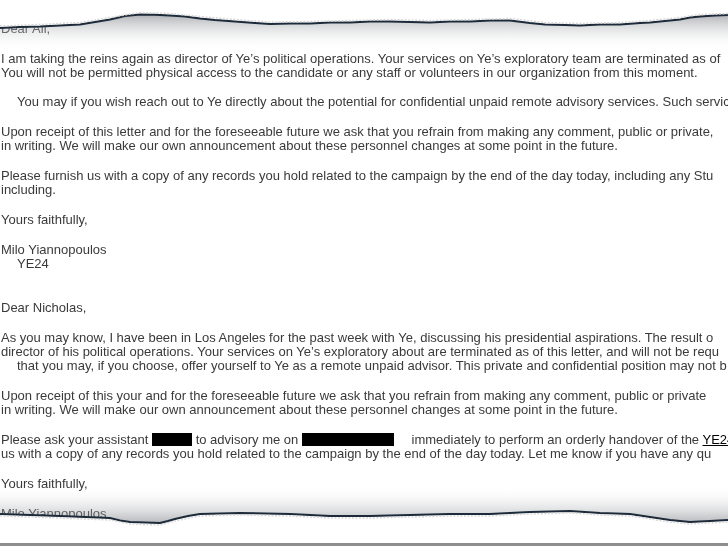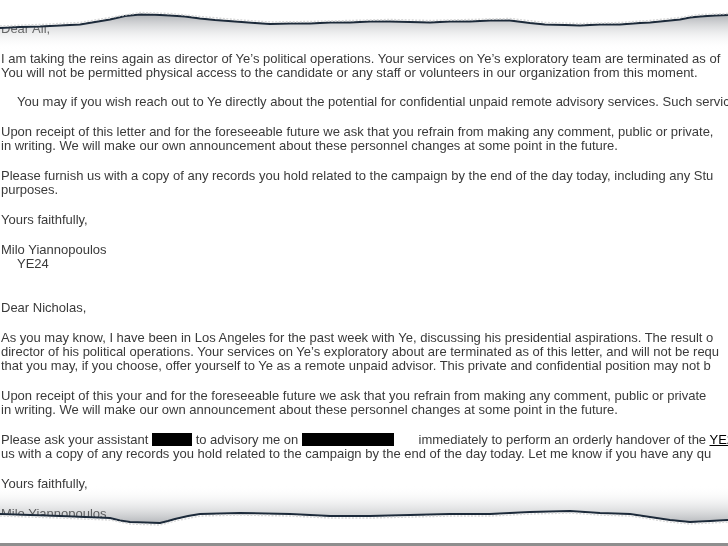--- a/index.html
+++ b/index.html
@@ -71,42 +71,42 @@
 
     <div class="line" style="top:52px;">I am taking the reins again as director of Ye’s political operations. Your services on Ye’s exploratory team are terminated as of</div>
     <div class="line" style="top:66px;">You will not be permitted physical access to the candidate or any staff or volunteers in our organization from this moment.</div>
 
     <div class="line" style="top:95px;margin-left:16px;">You may if you wish reach out to Ye directly about the potential for confidential unpaid remote advisory services. Such servic</div>
 
     <div class="line" style="top:125px;">Upon receipt of this letter and for the foreseeable future we ask that you refrain from making any comment, public or private,</div>
     <div class="line" style="top:139px;">in writing. We will make our own announcement about these personnel changes at some point in the future.</div>
 
     <div class="line" style="top:169px;">Please furnish us with a copy of any records you hold related to the campaign by the end of the day today, including any Stu</div>
-    <div class="line" style="top:183px;">purposes.</div>
+    <div class="line" style="top:183px;">including.</div>
 
     <div class="line" style="top:213px;">Yours faithfully,</div>
 
     <div class="line" style="top:243px;">Milo Yiannopoulos</div>
     <div class="line" style="top:257px;padding-left:16px;">YE24</div>
 
     <div class="line" style="top:301px;">Dear Nicholas,</div>
 
     <div class="line" style="top:331px;">As you may know, I have been in Los Angeles for the past week with Ye, discussing his presidential aspirations. The result o</div>
     <div class="line" style="top:345px;">director of his political operations. Your services on Ye’s exploratory about are terminated as of this letter, and will not be requ</div>
-    <div class="line" style="top:359px;">that you may, if you choose, offer yourself to Ye as a remote unpaid advisor. This private and confidential position may not b</div>
+    <div class="line" style="top:359px;margin-left:16px;">that you may, if you choose, offer yourself to Ye as a remote unpaid advisor. This private and confidential position may not b</div>
 
     <div class="line" style="top:389px;">Upon receipt of this your and for the foreseeable future we ask that you refrain from making any comment, public or private</div>
     <div class="line" style="top:403px;">in writing. We will make our own announcement about these personnel changes at some point in the future.</div>
 
     <div class="line" style="top:433px;">
       <span>Please ask your assistant</span>
       <span class="redact" style="width:40px;"></span>
       <span>to advisory me on</span>
       <span class="redact" style="width:92px;"></span>
-      <span style="margin-left:10px;padding-left:11px;">immediately to perform an orderly handover of the</span>
+      <span style="margin-left:3px;padding-left:11px;">immediately to perform an orderly handover of the</span>
       <span class="link">YE24.</span>
     </div>
     <div class="line" style="top:447px;">us with a copy of any records you hold related to the campaign by the end of the day today. Let me know if you have any qu</div>
 
     <div class="line" style="top:477px;">Yours faithfully,</div>
 
     <div class="line" style="top:507px;">Milo Yiannopoulos</div>
   </div>
 
   <svg class="torn-top" viewBox="0 0 728 50" preserveAspectRatio="none">

